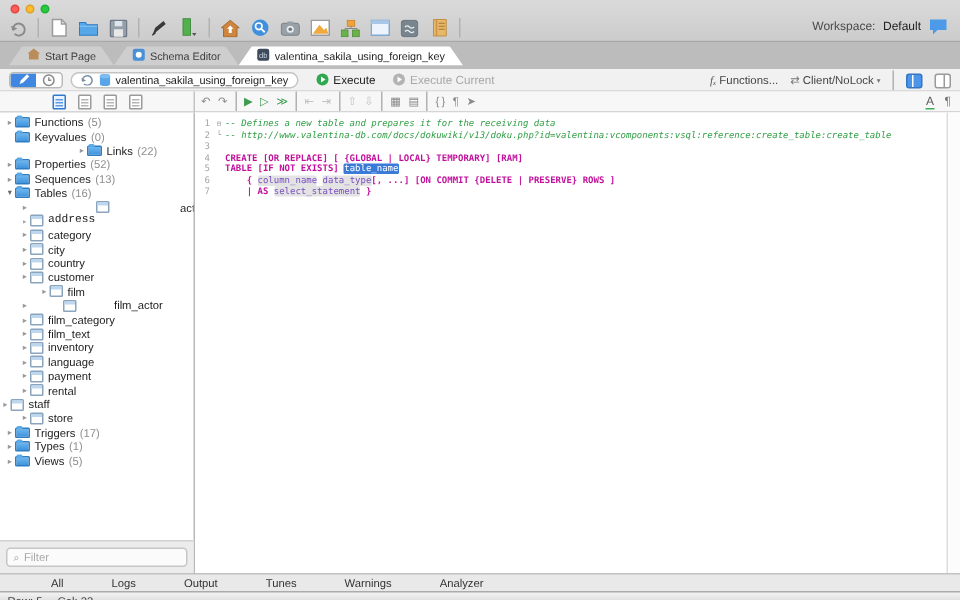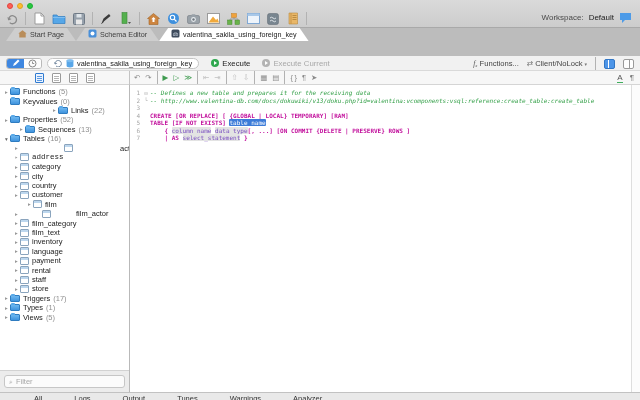--- a/index.html
+++ b/index.html
@@ -15,21 +15,21 @@
   .light.y { background:#febc2e; border:0.5px solid #dea123; }
   .light.g { background:#28c840; border:0.5px solid #1eaf34; }
   .tbicons { position:absolute; left:5px; top:11px; display:flex; gap:6px; align-items:center; height:15px; }
   .tbicons .ic { width:14px; height:14px; display:inline-flex; align-items:center; justify-content:center; }
   .vdiv { width:1px; height:13px; background:#b2b2b2; }
   .ws { position:absolute; right:8px; top:12px; display:flex; gap:5px; align-items:center;
     font-size:8px; color:#4a4a4a; }
   .ws b { font-weight:normal; color:#222; }
 
   
-  .tabbar { height:28px; background:#bcbcbc; display:flex; align-items:flex-start; padding-left:6px; }
+  .tabbar { height:18px; background:#bcbcbc; display:flex; align-items:center; padding-left:6px; }
   .dtab { height:13px; display:flex; align-items:center; justify-content:center; gap:3px;
     font-size:7.2px; color:#3d3d3d; background:#cecece;
     clip-path:polygon(9px 0, calc(100% - 9px) 0, 100% 100%, 0 100%); padding:0 12px; }
   .dtab.active { background:#ffffff; color:#1d1d1d; }
 
   
   .toolbar2 { height:15px; background:#f1f1f1; border-bottom:1px solid #dadada;
     display:flex; align-items:center; font-size:8px; color:#333; padding:0 6px; position:relative; }
   .seg { display:flex; border:1px solid #b9b9b9; border-radius:3px; overflow:hidden; height:11px; }
   .seg .sg { width:17px; display:flex; align-items:center; justify-content:center; background:#fdfdfd; }
@@ -350,21 +350,21 @@
           <span class="fold-ic"></span>
           <span>Links</span>
           <span class="cnt">(22)</span>
         </div>
         <div class="trow" style="padding-left: 3px;">
           <span class="chev">▸</span>
           <span class="fold-ic"></span>
           <span>Properties</span>
           <span class="cnt">(52)</span>
         </div>
-        <div class="trow" style="padding-left: 18px;">
+        <div class="trow" style="padding-left: 3px;">
           <span class="chev">▸</span>
           <span class="fold-ic"></span>
           <span>Sequences</span>
           <span class="cnt">(13)</span>
         </div>
         <div class="trow" style="padding-left: 3px;">
           <span class="chev" style="color: rgb(102, 102, 102);">▾</span>
           <span class="fold-ic"></span>
           <span>Tables</span>
           <span class="cnt">(16)</span>
@@ -432,21 +432,21 @@
         <div class="trow" style="padding-left: 13px;">
           <span class="chev">▸</span>
           <span class="tbl-ic"></span>
           <span>payment</span>
         </div>
         <div class="trow" style="padding-left: 13px;">
           <span class="chev">▸</span>
           <span class="tbl-ic"></span>
           <span>rental</span>
         </div>
-        <div class="trow" style="padding-left: 13px;">
+        <div class="trow" style="">
           <span class="chev">▸</span>
           <span class="tbl-ic"></span>
           <span>staff</span>
         </div>
         <div class="trow" style="padding-left: 13px;">
           <span class="chev">▸</span>
           <span class="tbl-ic"></span>
           <span>store</span>
         </div>
         <div class="trow" style="padding-left: 3px;">

